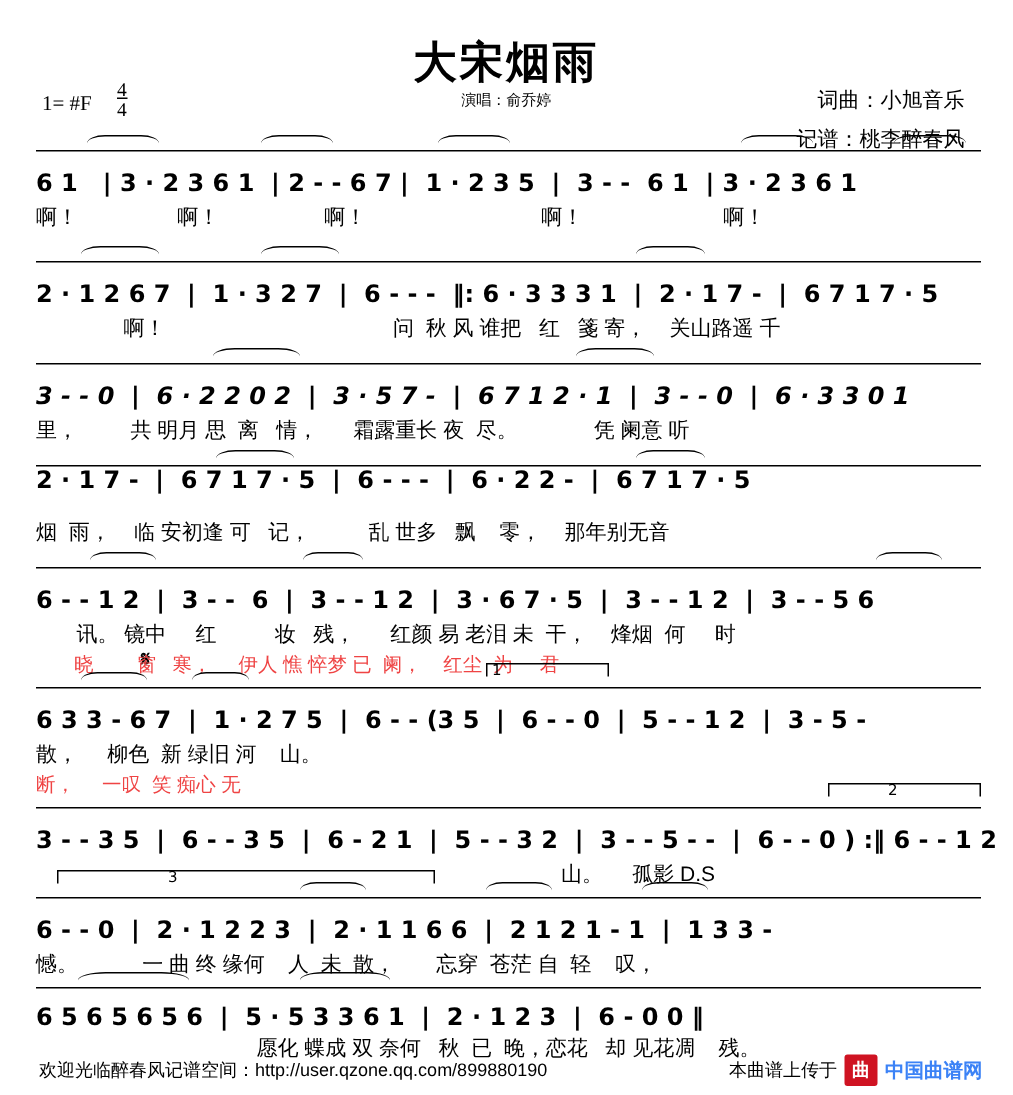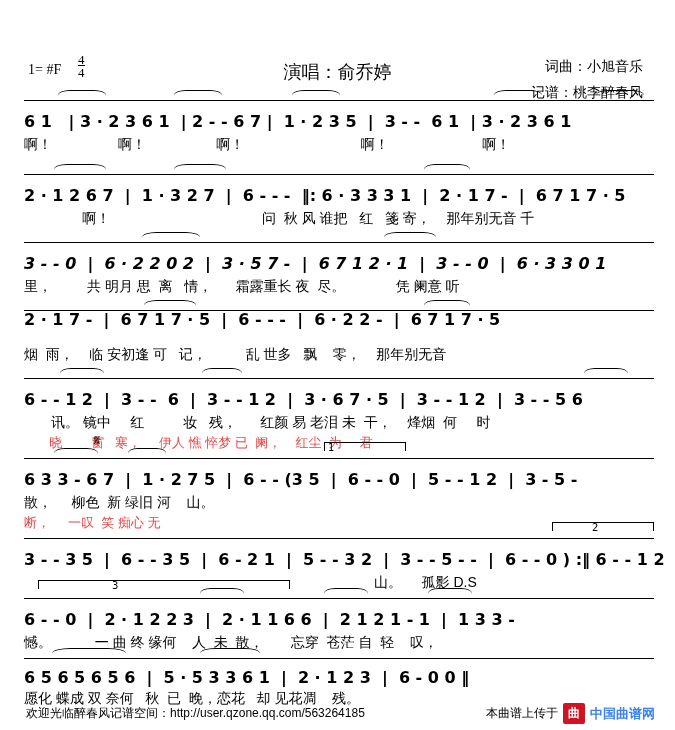--- a/index.html
+++ b/index.html
@@ -1,20 +1,20 @@
 <!DOCTYPE html>
 <html><head>
 <meta charset="utf-8">
 <style>
   html,body{margin:0;padding:0;background:#ffffff;}
   body{width:675px;height:730px;position:relative;font-family:"Liberation Serif",serif;overflow:hidden;}
   .sheet{position:absolute;left:0;top:0;width:675px;height:730px;}
 
   .title{position:absolute;top:22px;left:0;width:675px;text-align:center;font-size:29px;font-weight:bold;letter-spacing:2px;color:#000;}
-  .singer{position:absolute;top:60px;left:0;width:675px;text-align:center;font-size:18px;color:#000;}
+  .singer{position:absolute;top:60px;left:0;width:675px;text-align:center;font-size:10px;color:#000;}
   .credit1{position:absolute;top:58px;right:32px;font-size:14px;color:#000;}
   .credit2{position:absolute;top:84px;right:32px;font-size:14px;color:#000;}
 
   .keysig{position:absolute;top:62px;left:28px;font-size:14px;color:#000;}
   .meter{position:absolute;top:54px;left:78px;font-size:13px;line-height:11px;text-align:center;color:#000;}
   .meter span{display:block;}
   .meter .top{border-bottom:0px solid #000;}
 
   
   .sys{position:absolute;left:24px;width:630px;}
@@ -34,20 +34,21 @@
   .foot{position:absolute;bottom:8px;left:26px;font-size:12px;color:#000;font-family:"Liberation Sans",sans-serif;}
   .footr{position:absolute;bottom:6px;right:20px;font-size:12px;color:#000;display:flex;align-items:center;gap:5px;font-family:"Liberation Sans",sans-serif;}
   .logo{display:inline-block;background:#cf1322;color:#fff;font-weight:bold;font-size:12px;padding:2px 5px;border-radius:2px;}
   .sitename{color:#3b82f6;font-weight:bold;font-size:13px;}
 </style>
 </head>
 <body>
 
 <div class="sheet">
 
+  <div class="title">大宋烟雨</div>
   <div class="singer">演唱：俞乔婷</div>
   <div class="credit1">词曲：小旭音乐</div>
   <div class="credit2">记谱：桃李醉春风</div>
 
   <div class="keysig">1= #F</div>
   <div class="meter">
     <span class="top">4</span>
     <span style="border-top:1.3px solid #000;padding-top:1px;">4</span>
   </div>
 
@@ -61,21 +62,21 @@
     <div class="notes" style="top:12px;">6 1   | 3 · 2 3 6 1  | 2 - - 6 7 |  1 · 2 3 5  |  3 - -  6 1  | 3 · 2 3 6 1</div>
     <div class="lyr" style="top:36px;">啊！                 啊！                  啊！                              啊！                        啊！</div>
   </div>
 
   <div class="sys" style="top:174px;">
     <div class="rule" style="top:0;"></div>
     <div class="slur" style="left:30px;top:-10px;width:52px;"></div>
     <div class="slur" style="left:150px;top:-10px;width:52px;"></div>
     <div class="slur" style="left:400px;top:-10px;width:46px;"></div>
     <div class="notes" style="top:12px;">2 · 1 2 6 7  |  1 · 3 2 7  |  6 - - -  ‖: 6 · 3 3 3 1  |  2 · 1 7 -  |  6 7 1 7 · 5</div>
-    <div class="lyr" style="top:36px;">               啊！                                       问  秋 风 谁把   红   箋 寄，    那年别无音 千</div>
+    <div class="lyr" style="top:36px;">               啊！                                       问  秋 风 谁把   红   箋 寄，    关山路遥 千</div>
   </div>
 
   <div class="sys" style="top:242px;">
     <div class="rule" style="top:0;"></div>
     <div class="slur" style="left:118px;top:-10px;width:58px;"></div>
     <div class="slur" style="left:360px;top:-10px;width:52px;"></div>
     <div class="notes" style="top:12px;font-style:italic;">3 - - 0  |  6 · 2 2 0 2  |  3 · 5 7 -  |  6 7 1 2 · 1  |  3 - - 0  |  6 · 3 3 0 1</div>
     <div class="lyr" style="top:36px;">里，         共 明月 思  离   情，      霜露重长 夜  尽。             凭 阑意 听</div>
   </div>
 
@@ -126,23 +127,23 @@
     <div class="slur" style="left:404px;top:-10px;width:44px;"></div>
     <div class="notes" style="top:12px;">6 - - 0  |  2 · 1 2 2 3  |  2 · 1 1 6 6  |  2 1 2 1 - 1  |  1 3 3 -</div>
     <div class="lyr" style="top:36px;">憾。           一 曲 终 缘何    人  未  散，       忘穿  苍茫 自  轻    叹，</div>
   </div>
 
   <div class="sys" style="top:658px;">
     <div class="rule" style="top:0;"></div>
     <div class="slur" style="left:28px;top:-10px;width:74px;"></div>
     <div class="slur" style="left:176px;top:-10px;width:60px;"></div>
     <div class="notes" style="top:10px;">6 5 6 5 6 5 6  |  5 · 5 3 3 6 1  |  2 · 1 2 3  |  6 - 0 0 ‖</div>
-    <div class="lyr" style="top:32px;">愿化 蝶成 双 奈何   秋  已  晚，恋花   却 见花凋    残。</div>
+    <div class="lyr" style="top:32px;text-align:center;">愿化 蝶成 双 奈何   秋  已  晚，恋花   却 见花凋    残。</div>
   </div>
 
-  <div class="foot">欢迎光临醉春风记谱空间：http://user.qzone.qq.com/563264185</div>
+  <div class="foot">欢迎光临醉春风记谱空间：http://user.qzone.qq.com/899880190</div>
   <div class="footr">
     <span>本曲谱上传于</span>
     <span class="logo">曲</span>
     <span class="sitename">中国曲谱网</span>
   </div>
 
 </div>
 
 </body></html>

